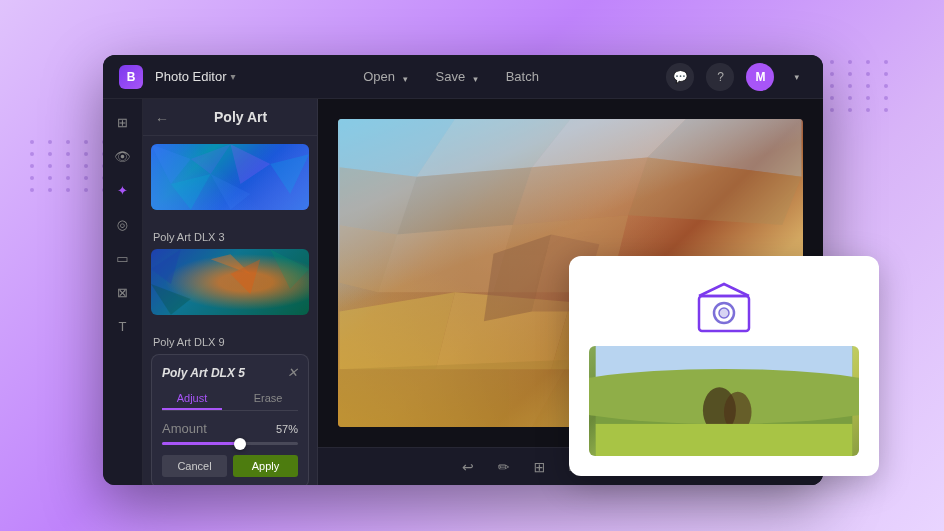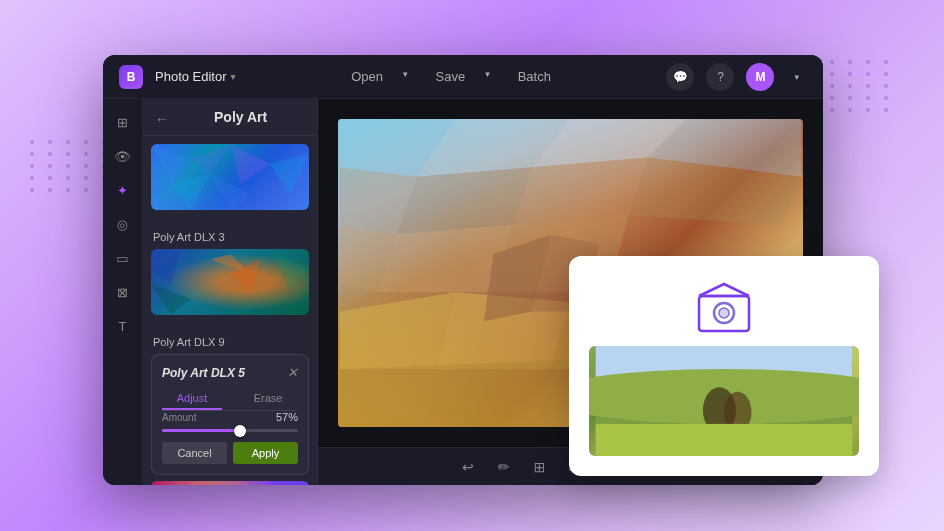--- a/index.html
+++ b/index.html
@@ -72,21 +72,21 @@
       font-size: 13px;
       display: flex; align-items: center; gap: 4px;
     }
     .title-text .chevron { color: #888; font-size: 10px; }
 
     .title-spacer { flex: 1; }
 
     .title-btn {
       color: #aaa;
       font-size: 13px;
-      display: flex; align-items: flex-start; gap: 20px;
+      display: flex; align-items: flex-end; gap: 8px;
       cursor: pointer;
       padding: 4px 8px;
       border-radius: 4px;
     }
     .title-btn .chevron { font-size: 9px; }
 
     .title-icon-btn {
       width: 28px; height: 28px;
       border-radius: 50%;
       background: rgba(255,255,255,0.08);
@@ -230,20 +230,21 @@
       font-weight: 600;
     }
     .close-btn {
       color: #888;
       cursor: pointer;
       font-size: 13px;
     }
     .tabs-row {
       display: flex;
       gap: 16px;
+      margin-bottom: 10px;
       border-bottom: 1px solid rgba(255,255,255,0.1);
     }
     .tab-item {
       flex: 1;
       text-align: center;
       padding: 4px 0;
       font-size: 11px;
       color: #888;
       cursor: pointer;
     }
@@ -252,21 +253,21 @@
       border-bottom: 2px solid #a855f7;
     }
     .param-row {
       display: flex;
       align-items: center;
       justify-content: space-between;
       margin-bottom: 6px;
     }
     .param-label {
       color: #888;
-      font-size: 10px;
+      font-size: 13px;
     }
     .param-value {
       color: #ccc;
       font-size: 11px;
     }
     .slider-track {
       width: 100%;
       height: 3px;
       background: rgba(255,255,255,0.15);
       border-radius: 2px;

